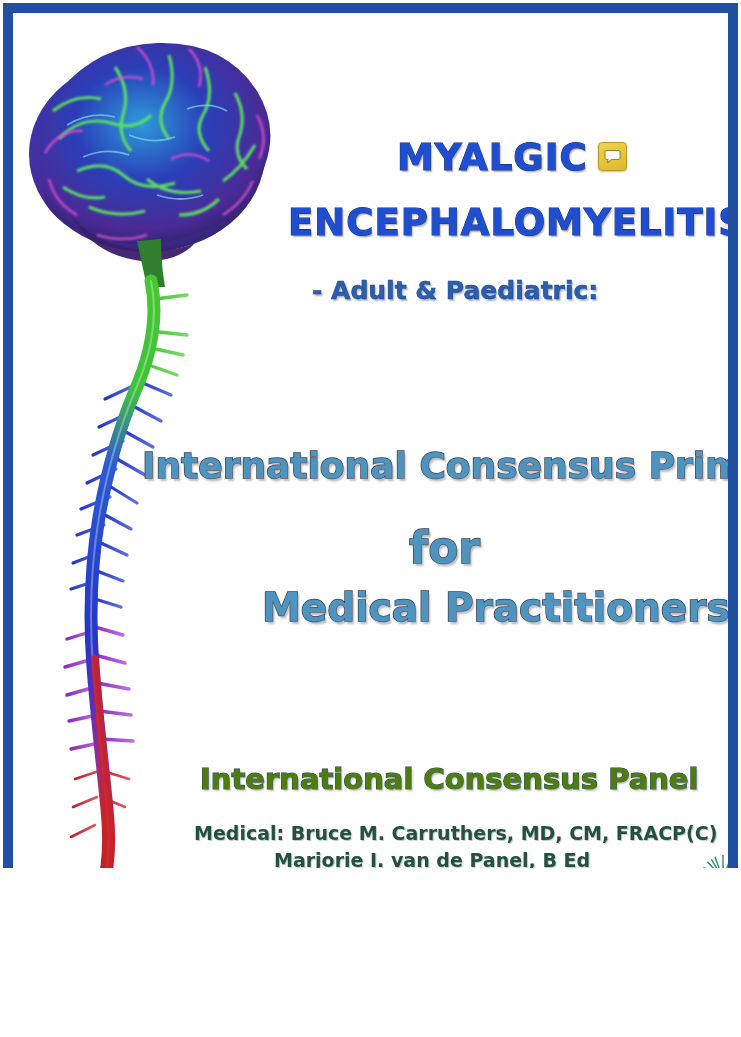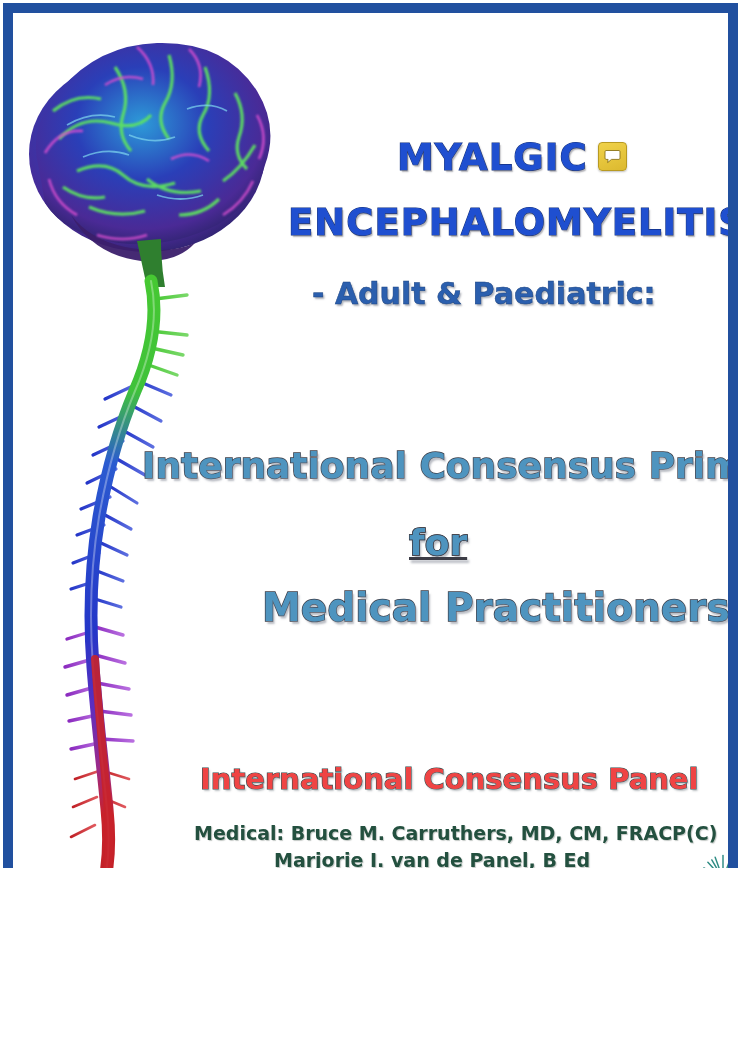--- a/index.html
+++ b/index.html
@@ -100,48 +100,48 @@
     display: flex;
     align-items: center;
     justify-content: center;
   }
   #comment-marker svg { display:block; }
 
   
   #hl-sub {
     left: 54px;
     top: 263px;
-    font-size: 30px;
+    font-size: 25px;
     font-weight: bold;
     color: #2B5FAE;
     -webkit-text-stroke: 0.5px #1B4380;
     text-shadow: 1.5px 2px 2px rgba(110,115,130,0.55);
   }
 
   
   .bigtitle {
     font-family: "DejaVu Sans", sans-serif;
     font-weight: bold;
     color: #4E94BF;
     -webkit-text-stroke: 1.4px #3C3C46;
     paint-order: stroke fill;
     text-shadow: 2px 3px 2px rgba(120,125,140,0.5);
     letter-spacing: 0px;
   }
   #bt-line1 { left: -116px; top: 432px; font-size: 36px; }
-  #bt-line2 { left: 151px;  top: 509px; font-size: 36px; text-decoration: underline; }
+  #bt-line2 { left: 151px;  top: 509px; font-size: 44px; }
   #bt-line3 { left: -16px;  top: 572px; font-size: 39px; margin-left: 20px; }
 
   
   #panel-line {
     left: -58px;
     top: 749px;
     font-size: 29px;
     font-weight: bold;
-    color: #ef4444;
+    color: #4d7c0f;
     -webkit-text-stroke: 1.2px #2C4A4C;
     paint-order: stroke fill;
     text-shadow: 1.5px 2px 2px rgba(120,130,135,0.5);
   }
 
   
   .editors {
     font-family: "DejaVu Sans", sans-serif;
     font-weight: bold;
     color: #23503F;

